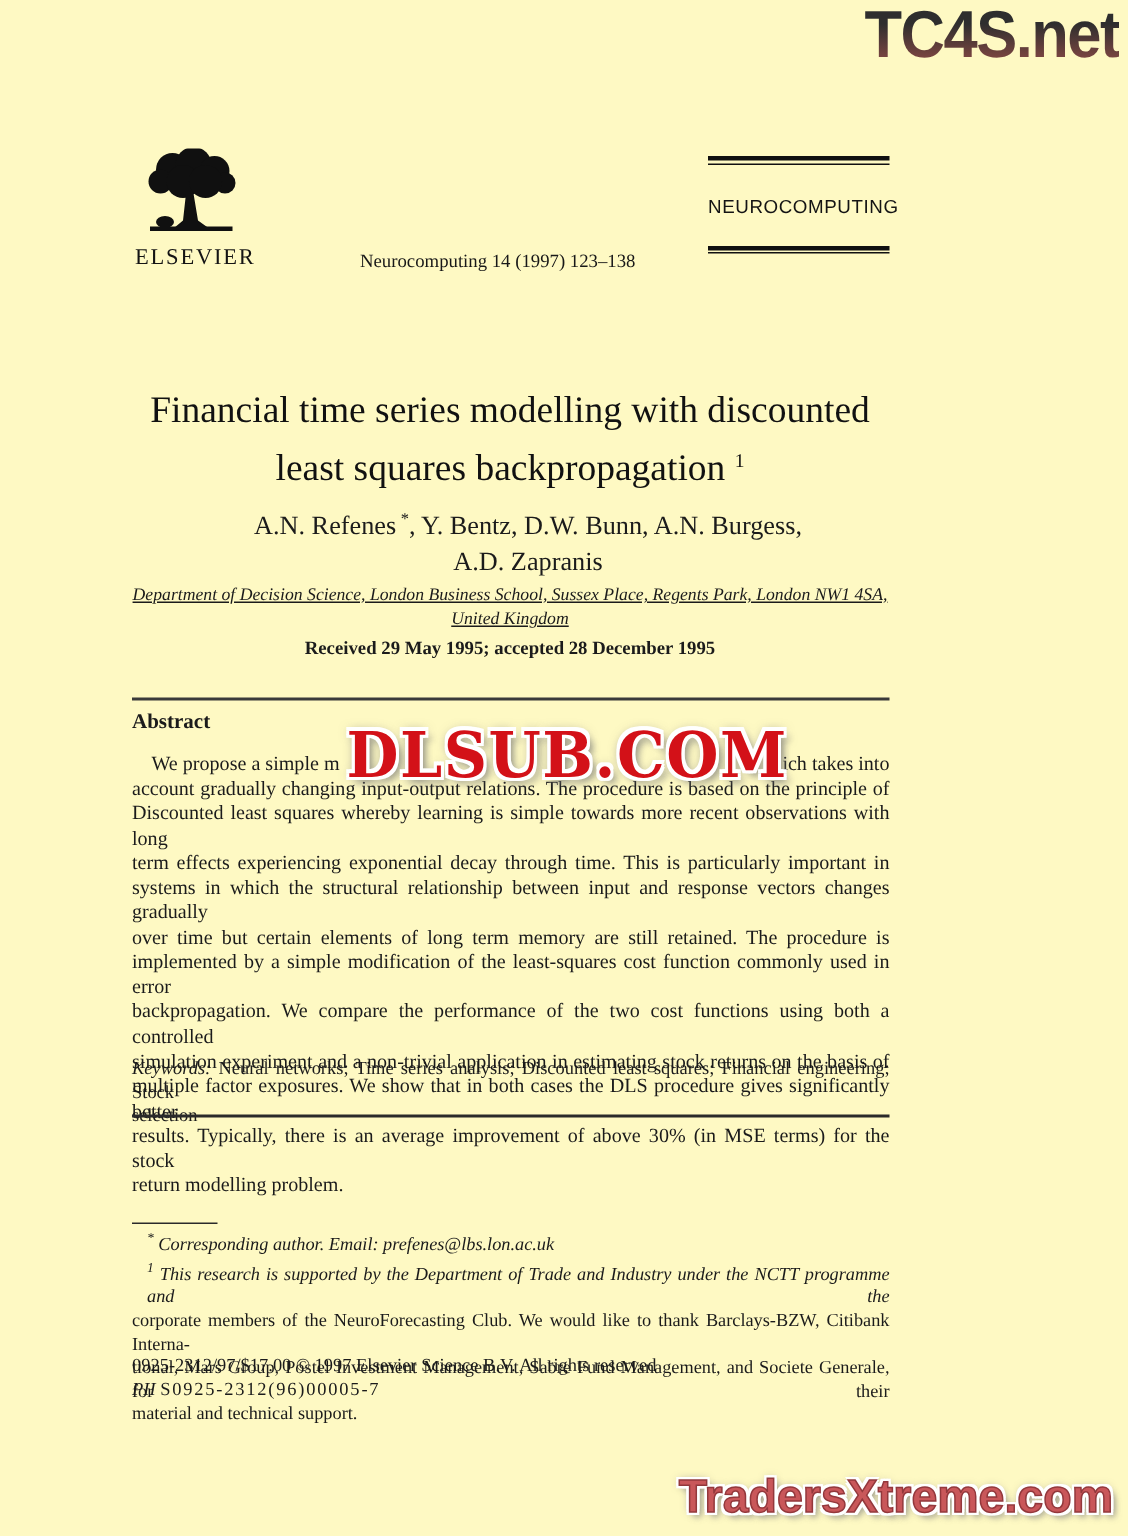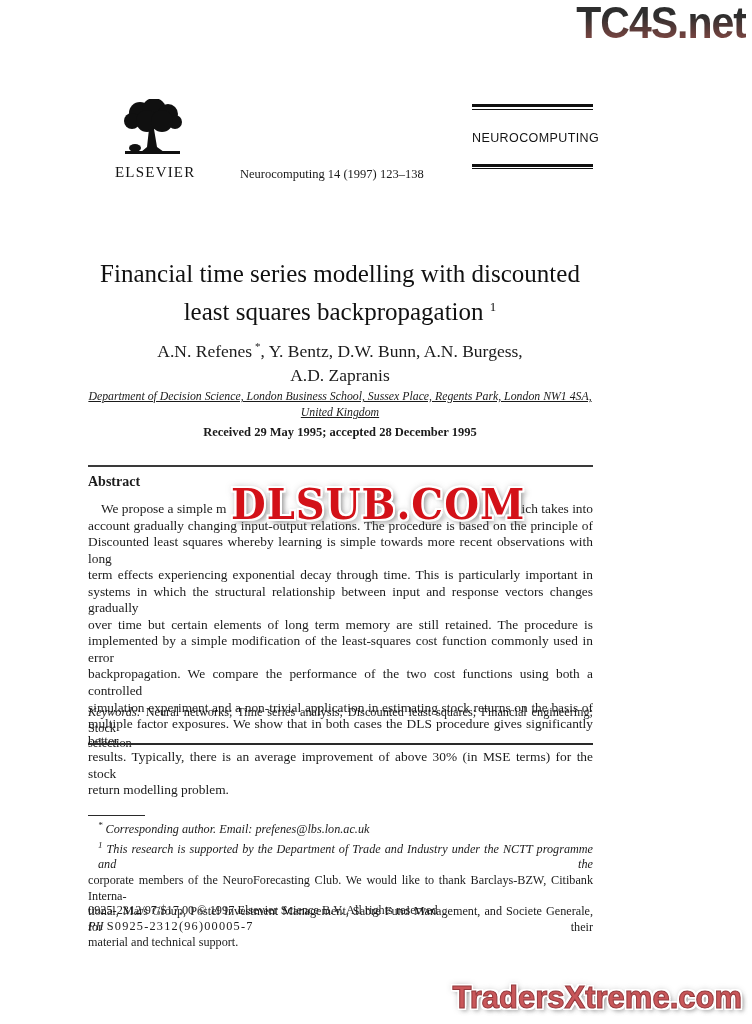--- a/index.html
+++ b/index.html
@@ -1,18 +1,18 @@
 <!DOCTYPE html>
 <html><head>
 <meta charset="utf-8">
 <style>
   html,body { margin:0; padding:0; background:#e8e8e8; }
   .page {
     position:relative; width:752px; height:1024px; margin:0 auto;
-    background:#ffffff; overflow:hidden;
+    background:#fef9c3; overflow:hidden;
     font-family:"Liberation Serif", serif; color:#1b1b1b;
   }
 
   
   .wm-tc4s {
     position:absolute; top:-2px; right:6px;
     font-family:"Liberation Sans", sans-serif; font-weight:bold;
     font-size:41px; letter-spacing:-1px;
     background:linear-gradient(#2e2e2e 35%, #8a4a45 90%);
     -webkit-background-clip:text; background-clip:text;
@@ -35,38 +35,38 @@
     font-size:31px; letter-spacing:0px; color:#c9575a;
     -webkit-text-stroke:1px #93383c;
     text-shadow:
       -2px 0 0 #fff, 2px 0 0 #fff, 0 -2px 0 #fff, 0 2px 0 #fff,
       -2px -2px 0 #fff, 2px -2px 0 #fff, -2px 2px 0 #fff, 2px 2px 0 #fff,
       0 0 6px rgba(140,140,140,.9), 3px 3px 4px rgba(120,120,120,.7);
     margin-left: 42px;
   }
 
   
-  .logo-block { position:absolute; left:90px; top:99px; width:74px; text-align:center;margin-left:25px; }
+  .logo-block { position:absolute; left:90px; top:99px; width:74px; text-align:center; }
   .logo-block svg { display:block; margin:0 auto; }
   .elsevier-text { font-size:15px; letter-spacing:1.2px; margin-top:1px; color:#141414; }
   .citation { position:absolute; left:240px; top:167px; font-size:12.5px; color:#181818; }
 
   .journal { position:absolute; left:472px; top:104px; width:121px; }
   .rule-thick { height:3px; background:#101010; }
   .rule-thin  { height:1.2px; background:#101010; margin-top:1.5px; }
   .journal-name {
     margin:21px 0 19px 0; font-family:"Liberation Sans", sans-serif;
     font-size:12.5px; letter-spacing:0.4px; color:#141414;
   }
 
   
   .title { position:absolute; left:60px; top:257px; width:560px; text-align:center;
            font-size:25px; line-height:33px; color:#111; }
   .title sup { font-size:13px; }
-  .authors { position:absolute; left:60px; top:334px; width:560px; text-align:center;
+  .authors { position:absolute; left:72px; top:334px; width:560px; text-align:center;
              font-size:17.5px; line-height:24px; }
   .authors sup { font-size:11px; margin-left:3px; }
   .affiliation { position:absolute; left:60px; top:388px; width:560px; text-align:center;
                  font-style:italic; font-size:11.8px; line-height:16px;text-decoration:underline; }
   .received { position:absolute; left:60px; top:425px; width:560px; text-align:center;
               font-size:12.5px;font-weight:bold; }
 
   
   .abs-rule { position:absolute; left:88px; top:465px; width:505px; height:1.5px; background:#3a3a3a; }
   .abs-head { position:absolute; left:88px; top:474px; font-size:14px; font-weight:bold; }

